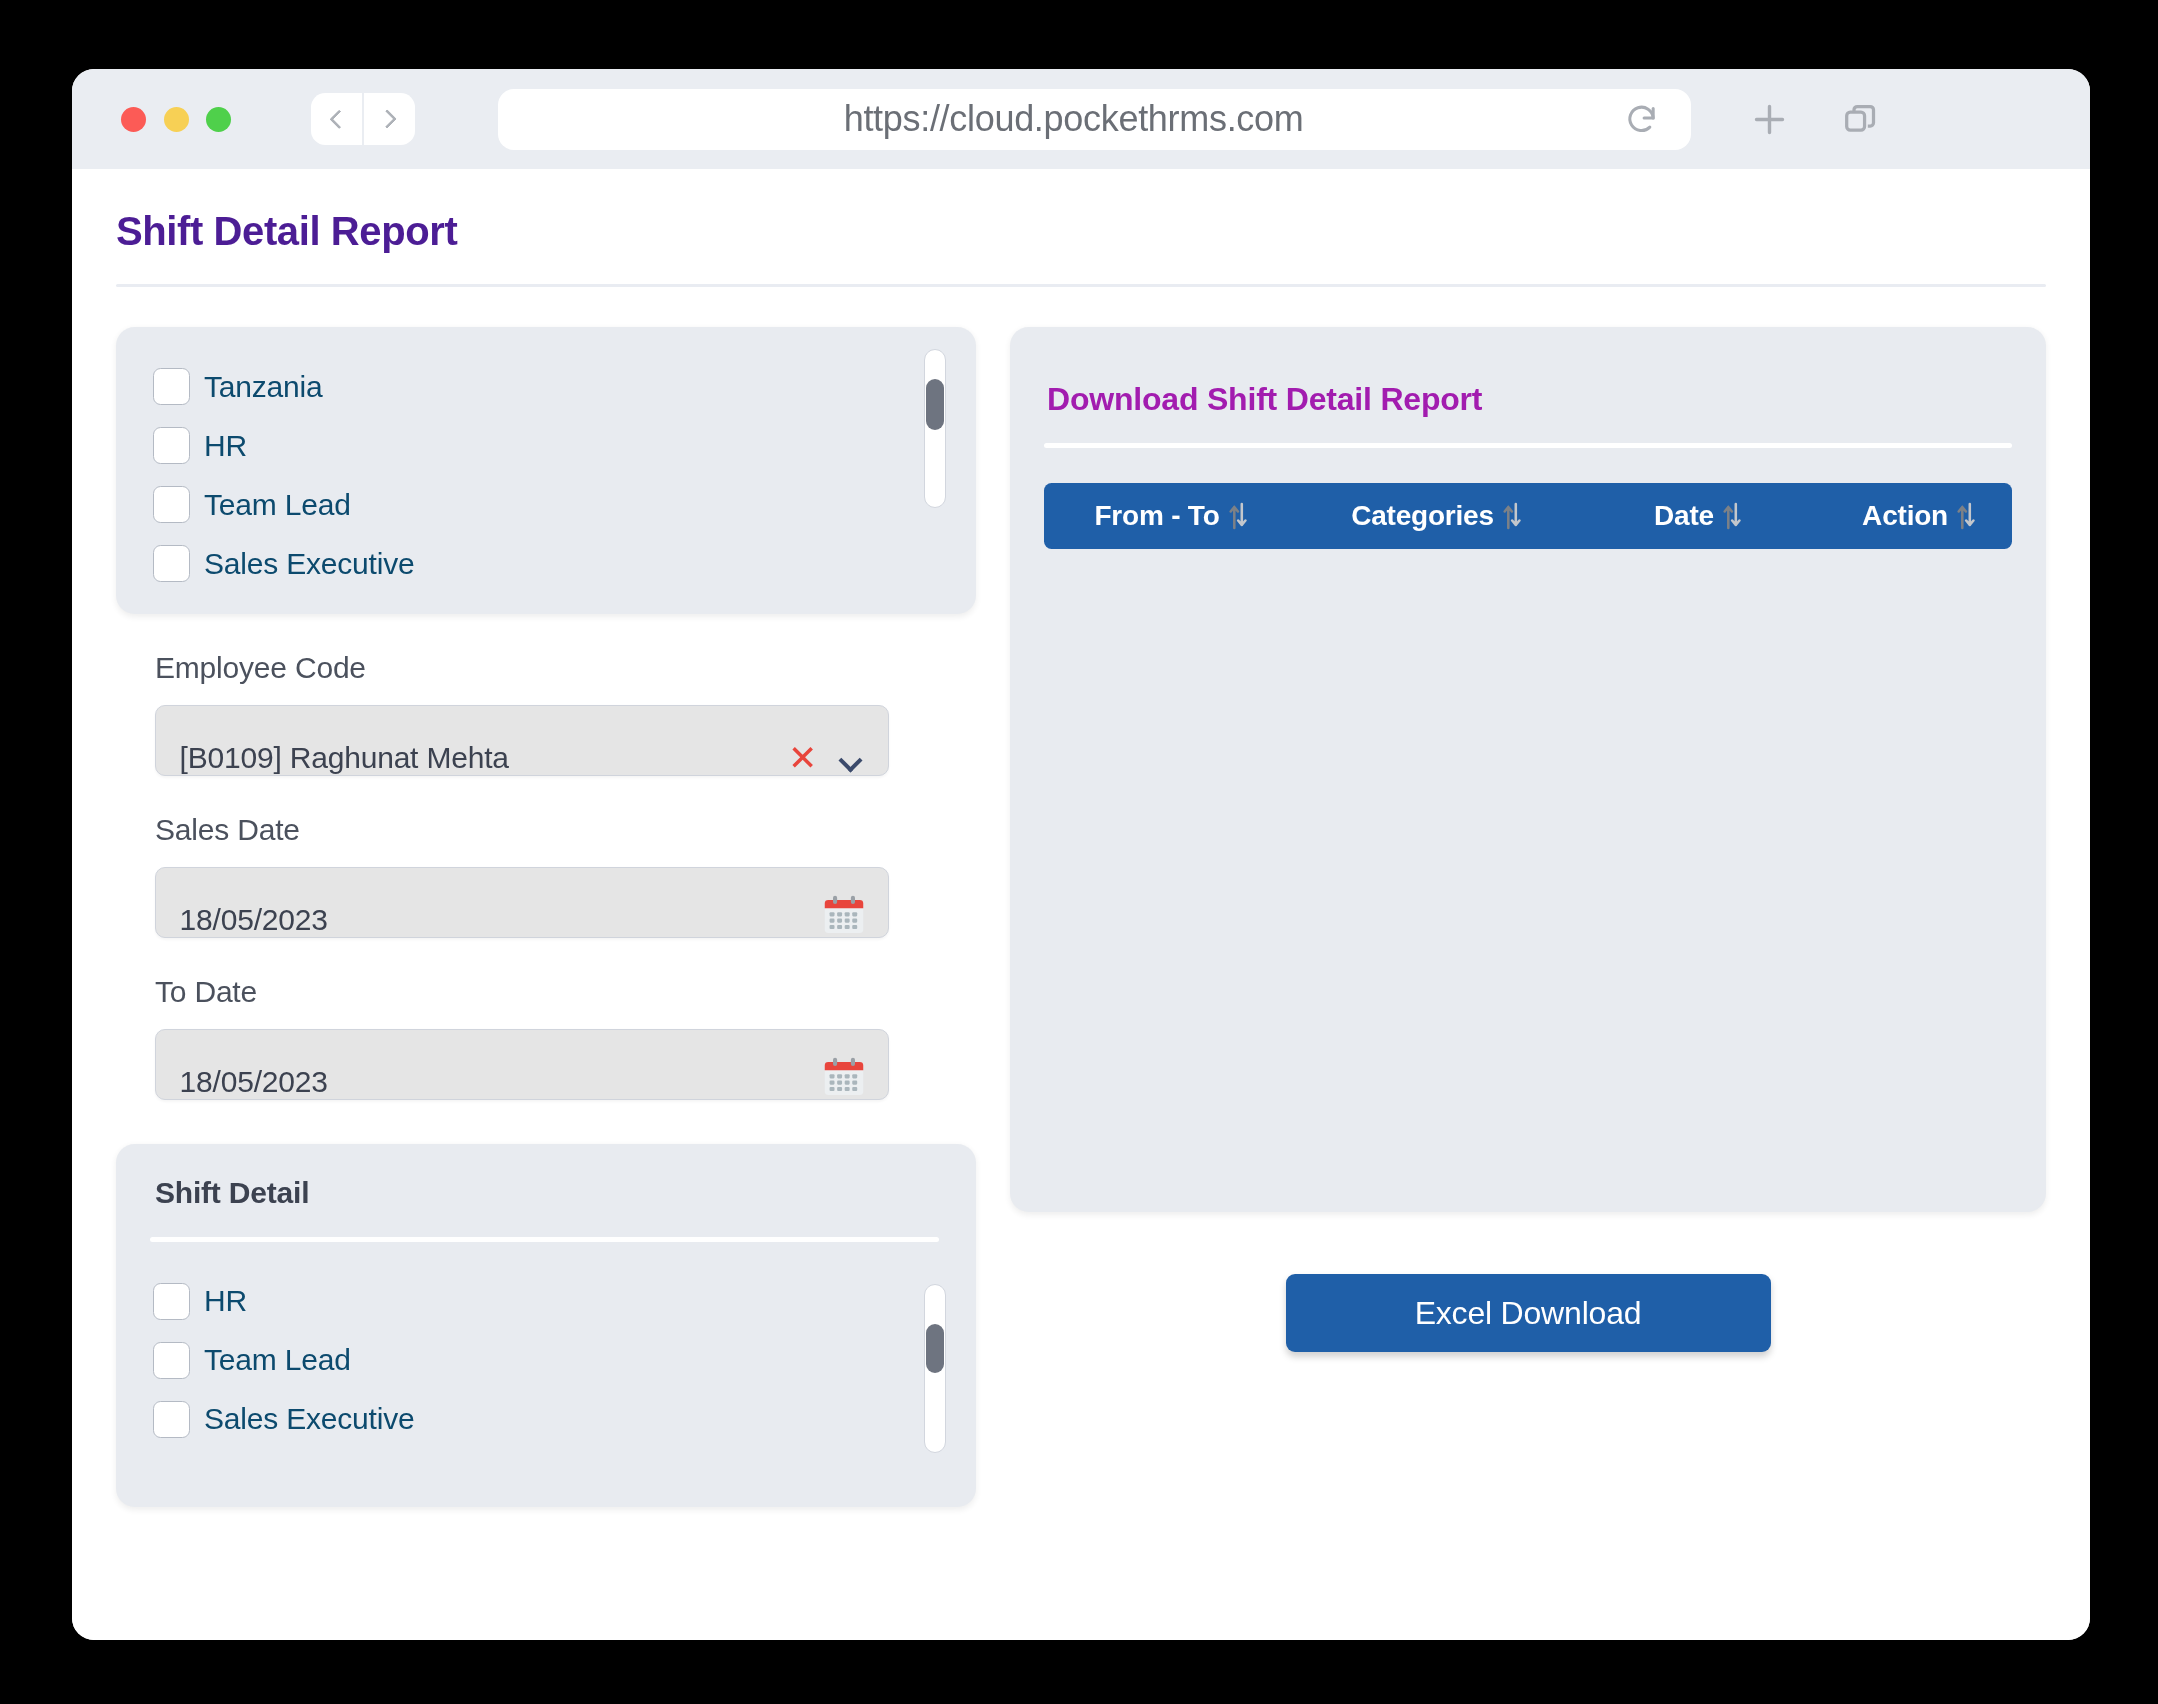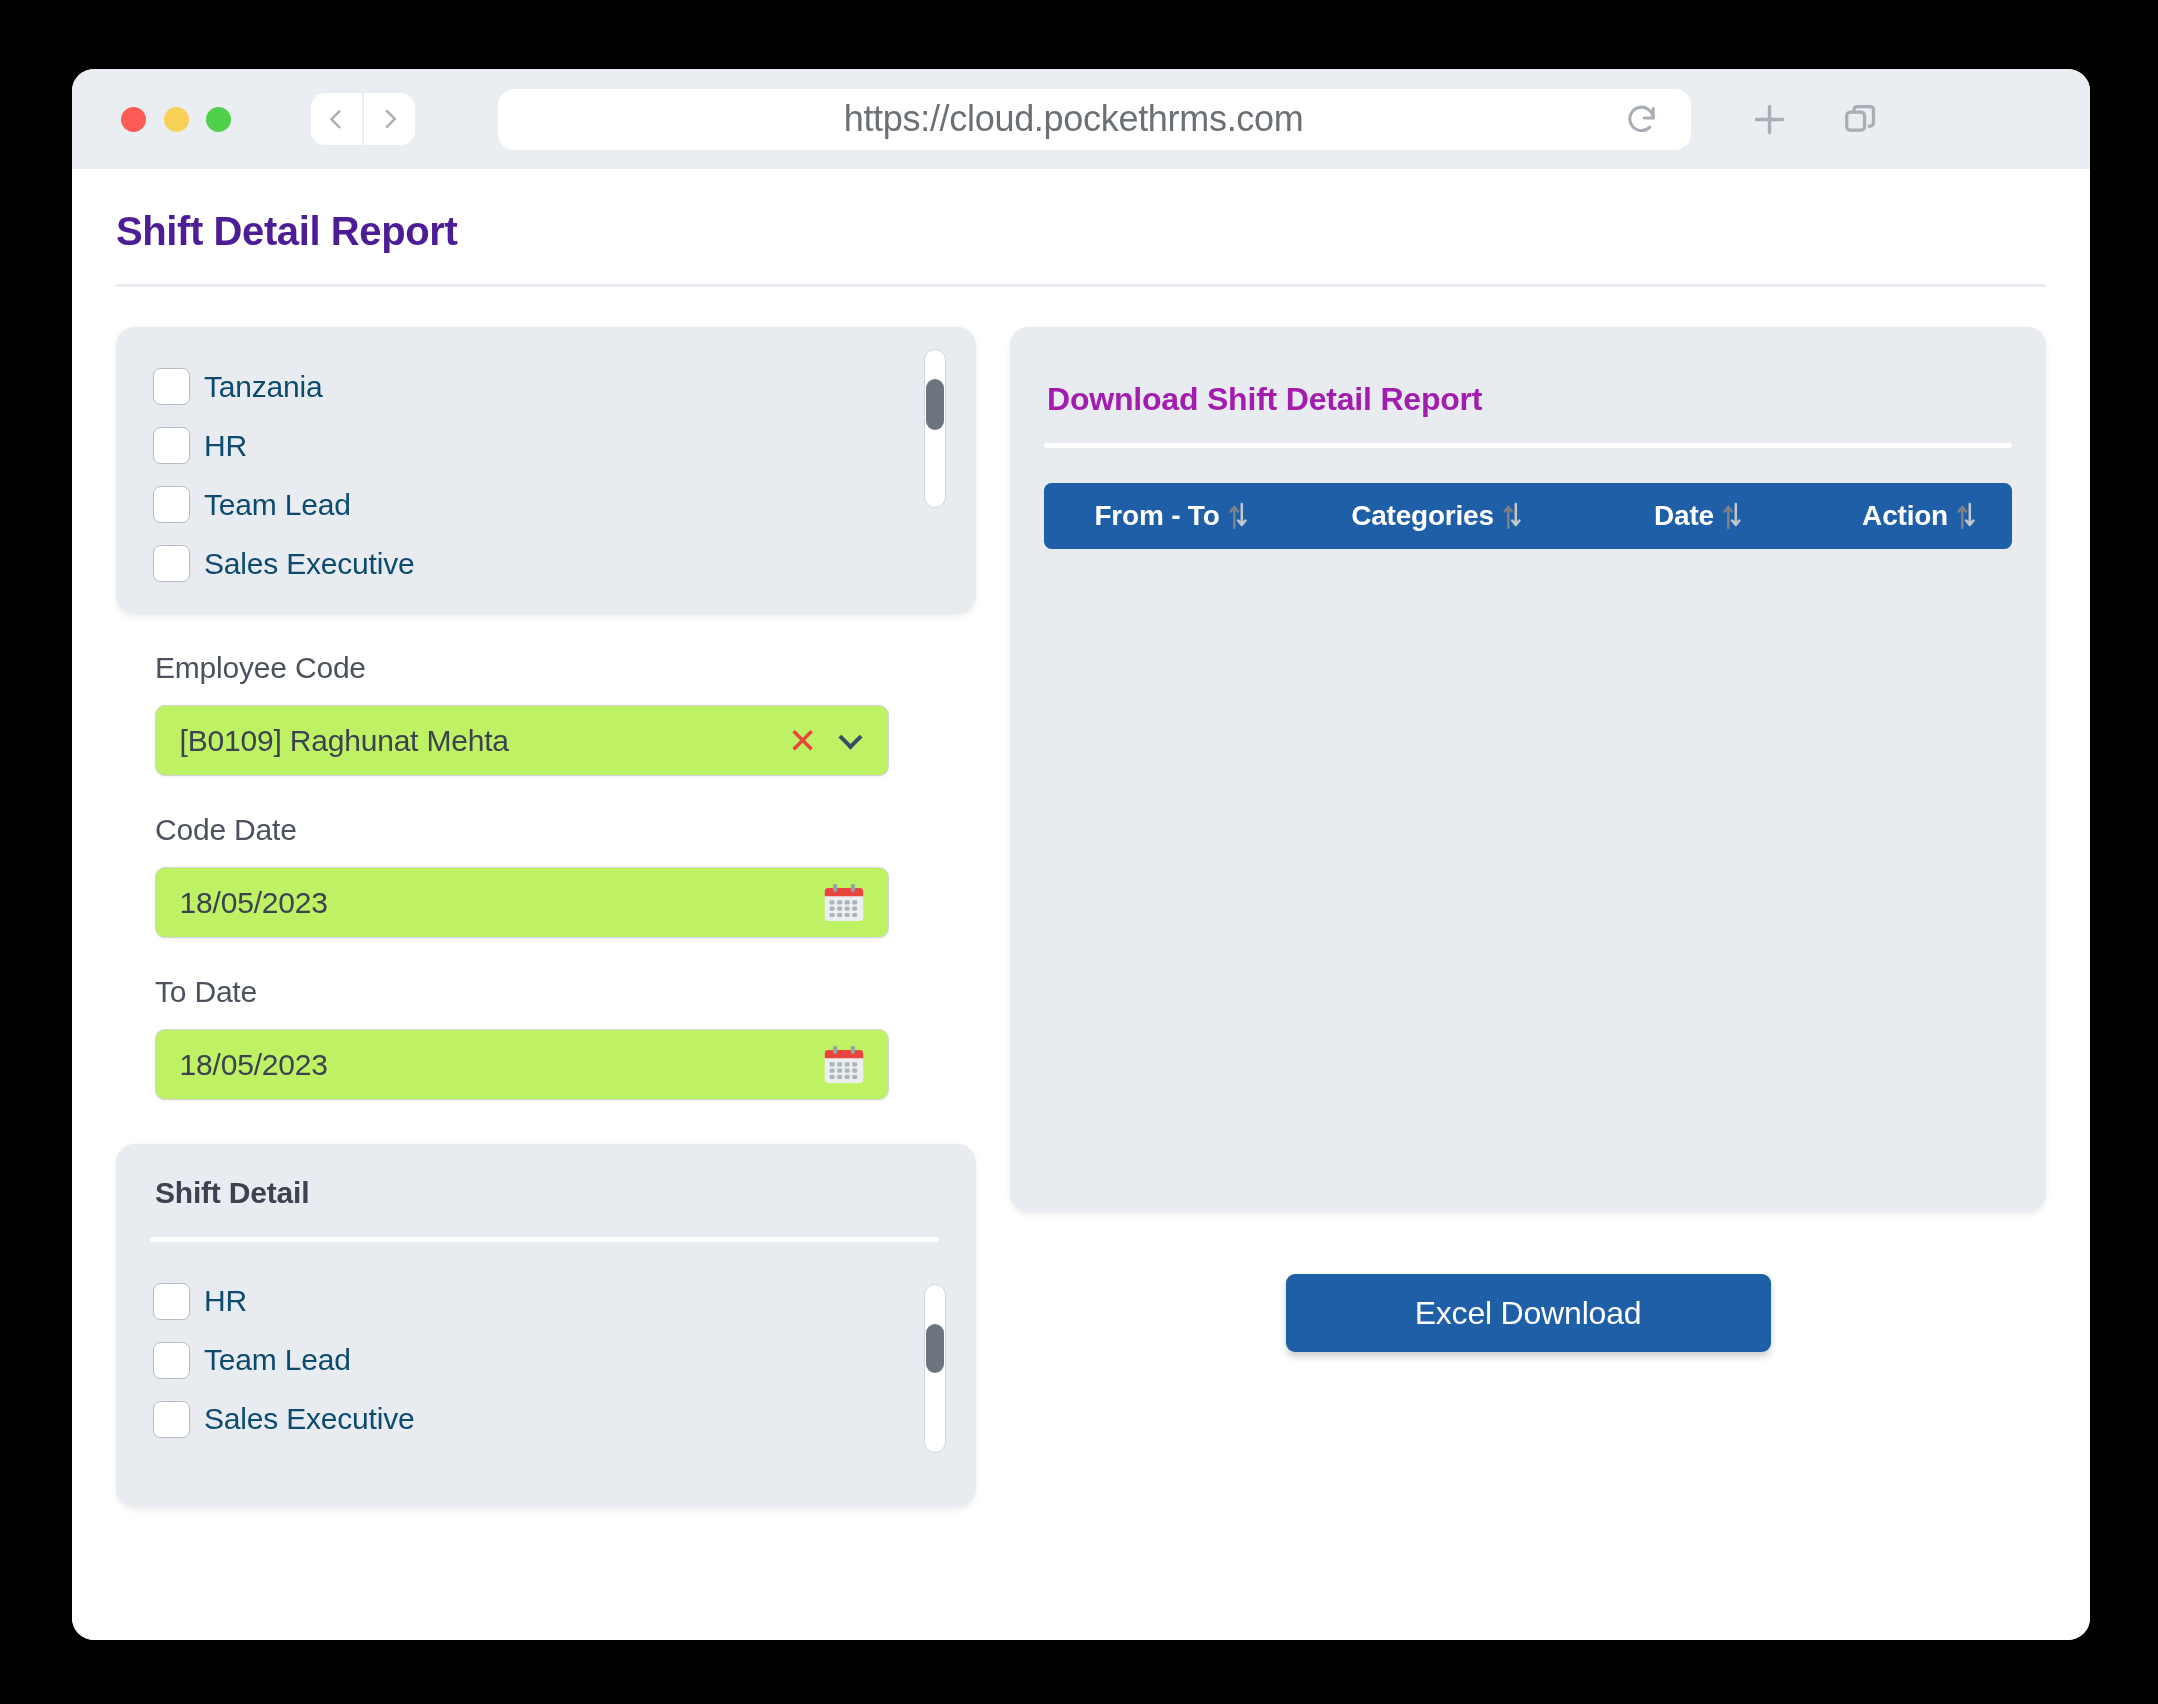--- a/index.html
+++ b/index.html
@@ -200,25 +200,25 @@
   .field-block { margin-top: 37px; padding-left: 39px; }
   .field-label {
     font-size: 30px;
     color: #4b515d;
     letter-spacing: -0.2px;
   }
   .field-box {
     margin-top: 20px;
     width: 734px;
     height: 71px;
-    background: #bef264;
+    background: #e5e5e5;
     border: 1.7px solid #d0d4dc;
     border-radius: 10px;
     display: flex;
-    align-items: center;
+    align-items: flex-end;
     padding: 0 22px 0 23.6px;
     cursor: text;
     box-shadow: 0 1.7px 2.5px rgba(0,0,0,0.04);
   }
   .field-value {
     flex: 1;
     font-size: 30px;
     color: #3c4250;
     letter-spacing: -0.2px;
     white-space: nowrap;
@@ -408,21 +408,21 @@
         <div class="field-block">
           <div class="field-label">Employee Code</div>
           <div class="field-box">
             <span class="field-value">[B0109] Raghunat Mehta</span>
             <span class="clear-x">✕</span>
             <span class="caret-down"></span>
           </div>
         </div>
 
         <div class="field-block">
-          <div class="field-label">Code Date</div>
+          <div class="field-label">Sales Date</div>
           <div class="field-box">
             <span class="field-value">18/05/2023</span>
             <svg class="cal-icon" viewBox="0 0 32 32">
               <rect x="2" y="5" width="28" height="24" rx="2.5" fill="#eceff1"></rect>
               <path d="M2 7.5a2.5 2.5 0 0 1 2.5-2.5h23A2.5 2.5 0 0 1 30 7.5V11H2z" fill="#e8453c"></path>
               <rect x="8" y="2" width="3" height="6" rx="1.5" fill="#9aa0a6"></rect>
               <rect x="21" y="2" width="3" height="6" rx="1.5" fill="#9aa0a6"></rect>
               <g fill="#aab6bc">
                 <rect x="5.5" y="14" width="3.6" height="3" rx="0.8"></rect>
                 <rect x="11" y="14" width="3.6" height="3" rx="0.8"></rect>

